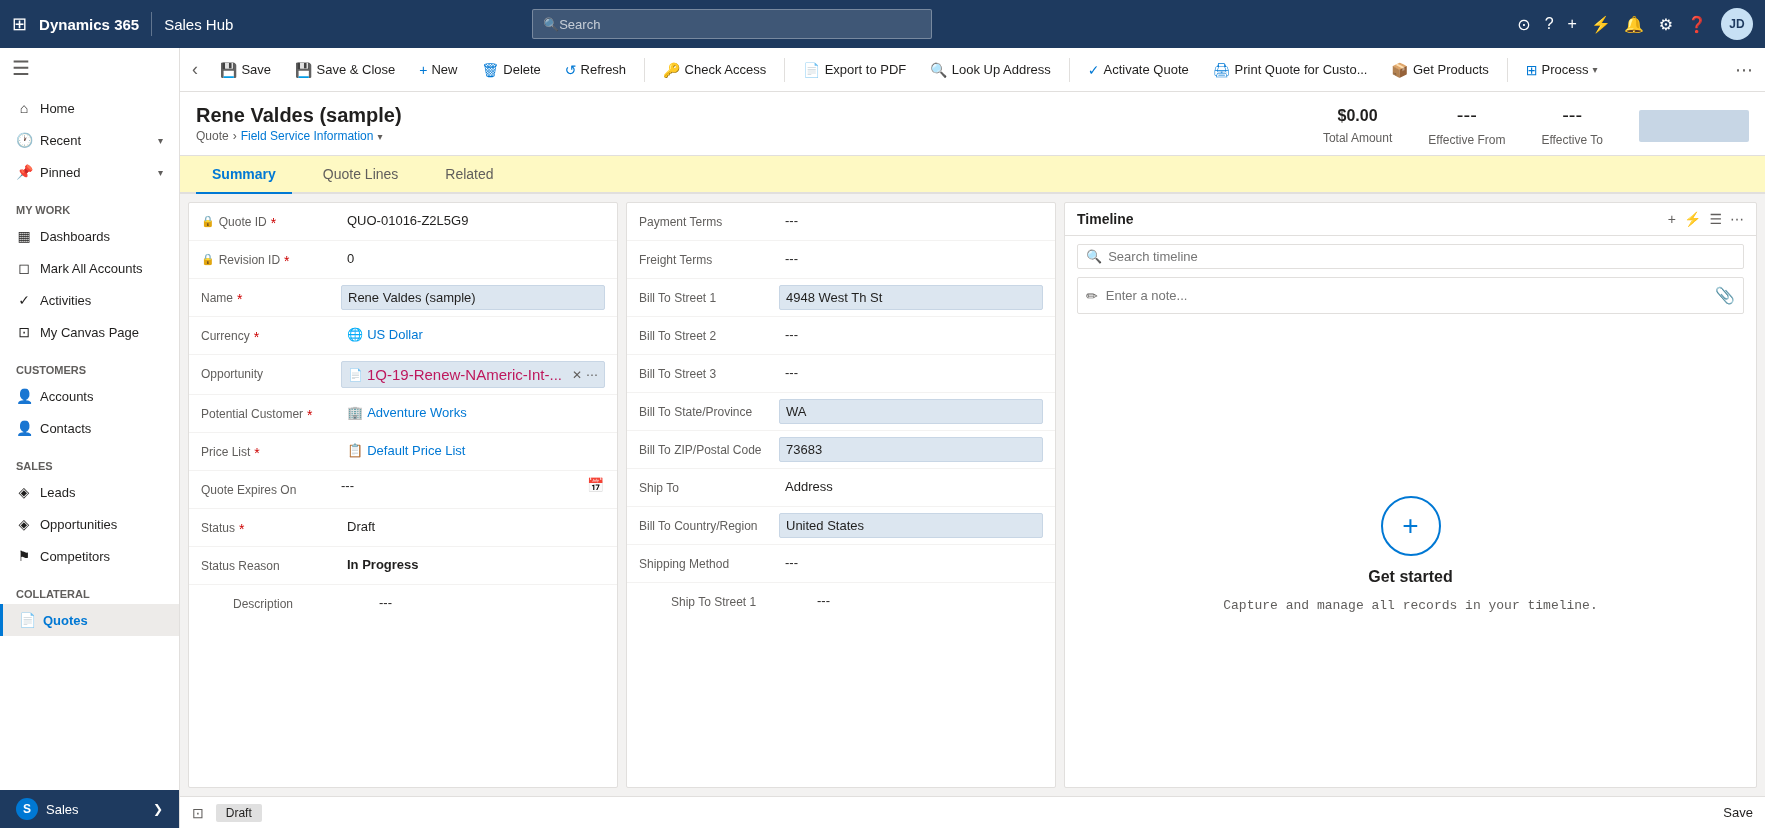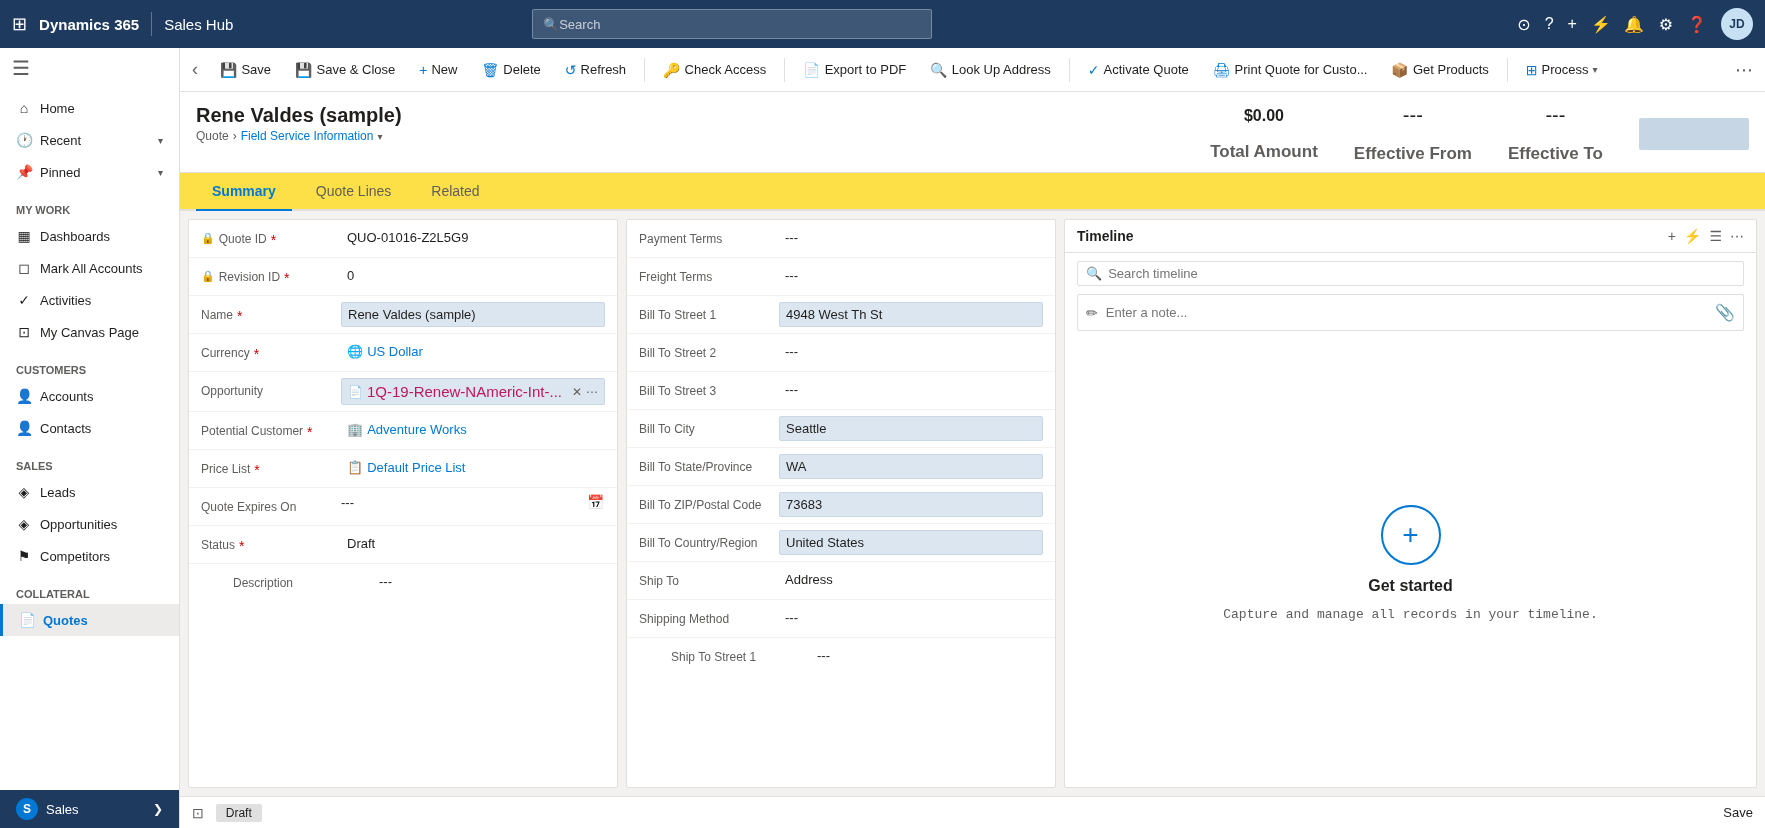--- a/index.html
+++ b/index.html
@@ -44,26 +44,26 @@
     .back-btn { font-size: 18px; color: #605e5c; cursor: pointer; margin-right: 8px; }
 
     
     .record-header { background: #fff; padding: 12px 16px 8px; border-bottom: 1px solid #e1dfdd; display: flex; align-items: flex-start; justify-content: space-between; flex-shrink: 0; }
     .record-title { font-size: 20px; font-weight: 600; color: #201f1e; }
     .record-breadcrumb { font-size: 12px; color: #605e5c; display: flex; align-items: center; gap: 4px; margin-top: 2px; }
     .record-breadcrumb a { color: #0078d4; cursor: pointer; }
     .record-stats { display: flex; align-items: center; gap: 36px; }
     .record-stat { text-align: center; }
     .record-stat-value { font-size: 16px; font-weight: 600; color: #201f1e; }
-    .record-stat-label { font-size: 17px; color: #605e5c; margin-top: 17px; font-weight: bold; }
+    .record-stat-label { font-size: 12px; color: #605e5c; margin-top: 6px; }
     .record-stat-dash { font-size: 20px; color: #201f1e; font-weight: 300; }
     .effective-box { background: #c8d8e8; padding: 4px 12px; border-radius: 2px; font-size: 12px; color: #201f1e; min-width: 100px; text-align: center; }
 
     
-    .tabs { background: #fde047; border-bottom: 2px solid #e1dfdd; padding: 0 16px; display: flex; gap: 8px; flex-shrink: 0; }
+    .tabs { background: #fef9c3; border-bottom: 2px solid #e1dfdd; padding: 0 16px; display: flex; gap: 15px; flex-shrink: 0; }
     .tab { padding: 10px 16px; cursor: pointer; font-size: 14px; color: #605e5c; border-bottom: 2px solid transparent; margin-bottom: -2px; }
     .tab.active { color: #0078d4; border-bottom: 2px solid #0078d4; font-weight: 600; }
 
     
     .form-area { display: flex; flex: 1; overflow: hidden; background: #f3f2f1; gap: 8px; padding: 8px; }
 
     
     .form-section { background: #fff; border: 1px solid #e1dfdd; border-radius: 2px; overflow: hidden; }
     .form-section.left { flex: 0 0 430px; overflow-y: auto; }
     .form-section.middle { flex: 0 0 430px; overflow-y: auto; }
@@ -396,20 +396,26 @@
         </div>
 
         <div class="field-row">
           <div class="field-label">
             <span>Status</span>
             <span class="req">*</span>
           </div>
           <div class="field-value">Draft</div>
         </div>
 
+        <div class="field-row">
+          <div class="field-label">
+            <span>Status Reason</span>
+          </div>
+          <div class="field-value" style="font-weight:600;">In Progress</div>
+        </div>
 
         <div class="field-row">
           <div class="field-label">
             <span>Description</span>
           </div>
           <div class="field-value">---</div>
         </div>
 
       </div>
 
@@ -433,43 +439,39 @@
         <div class="field-row">
           <div class="field-label">Bill To Street 2</div>
           <div class="field-value">---</div>
         </div>
 
         <div class="field-row">
           <div class="field-label">Bill To Street 3</div>
           <div class="field-value">---</div>
         </div>
 
-        <div class="field-row">
-          <div class="field-label">Bill To City</div>
-          <div class="field-value filled">Seattle</div>
-        </div>
 
         <div class="field-row">
           <div class="field-label">Bill To State/Province</div>
           <div class="field-value filled">WA</div>
         </div>
 
         <div class="field-row">
           <div class="field-label">Bill To ZIP/Postal Code</div>
           <div class="field-value filled">73683</div>
         </div>
 
         <div class="field-row">
+          <div class="field-label">Ship To</div>
+          <div class="field-value">Address</div>
+        </div>
+
+        <div class="field-row">
           <div class="field-label">Bill To Country/Region</div>
           <div class="field-value filled">United States</div>
-        </div>
-
-        <div class="field-row">
-          <div class="field-label">Ship To</div>
-          <div class="field-value">Address</div>
         </div>
 
         <div class="field-row">
           <div class="field-label">Shipping Method</div>
           <div class="field-value">---</div>
         </div>
 
         <div class="field-row">
           <div class="field-label">Ship To Street 1</div>
           <div class="field-value">---</div>

